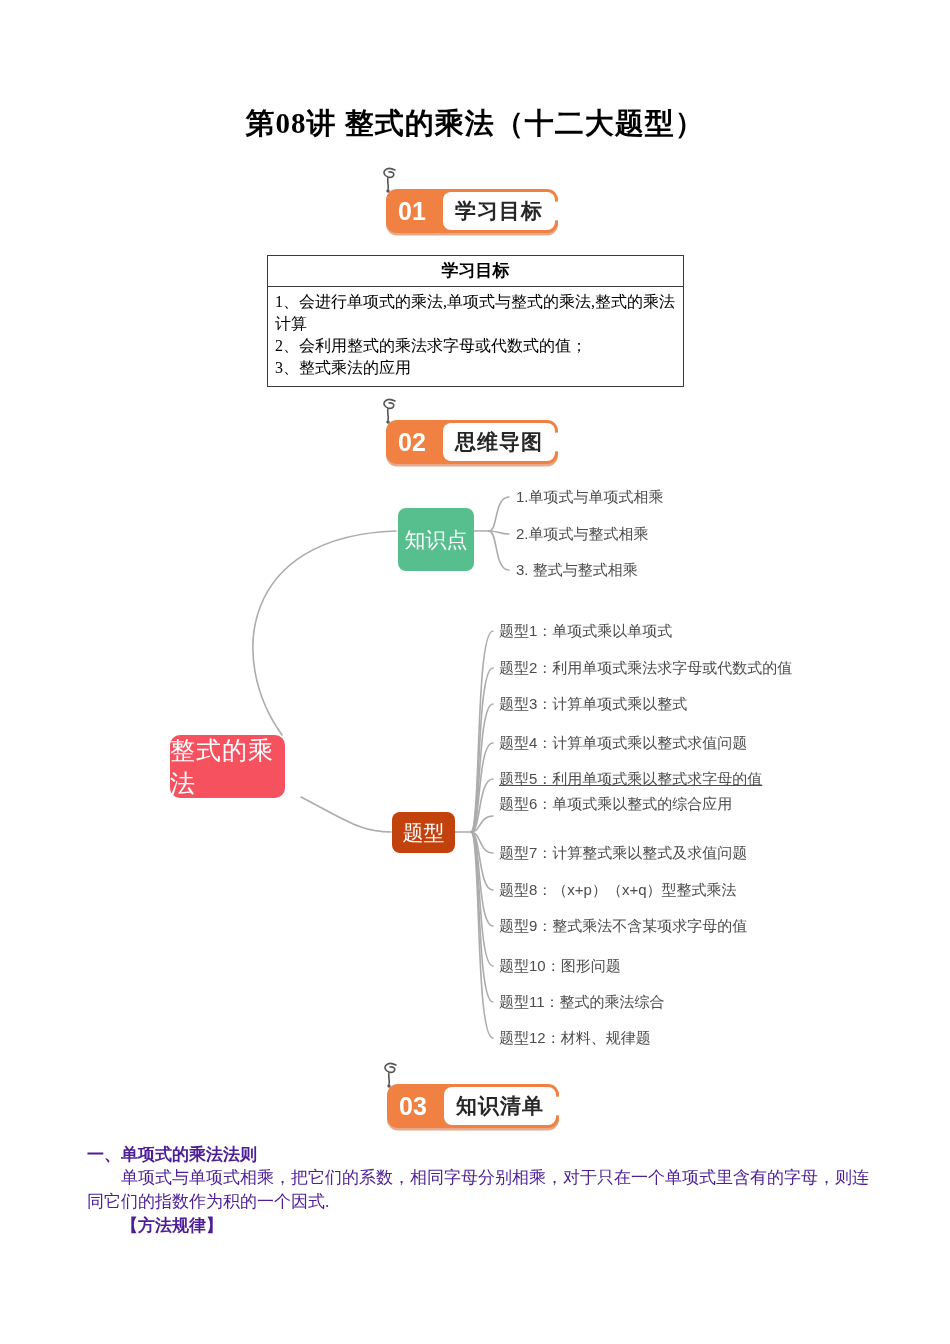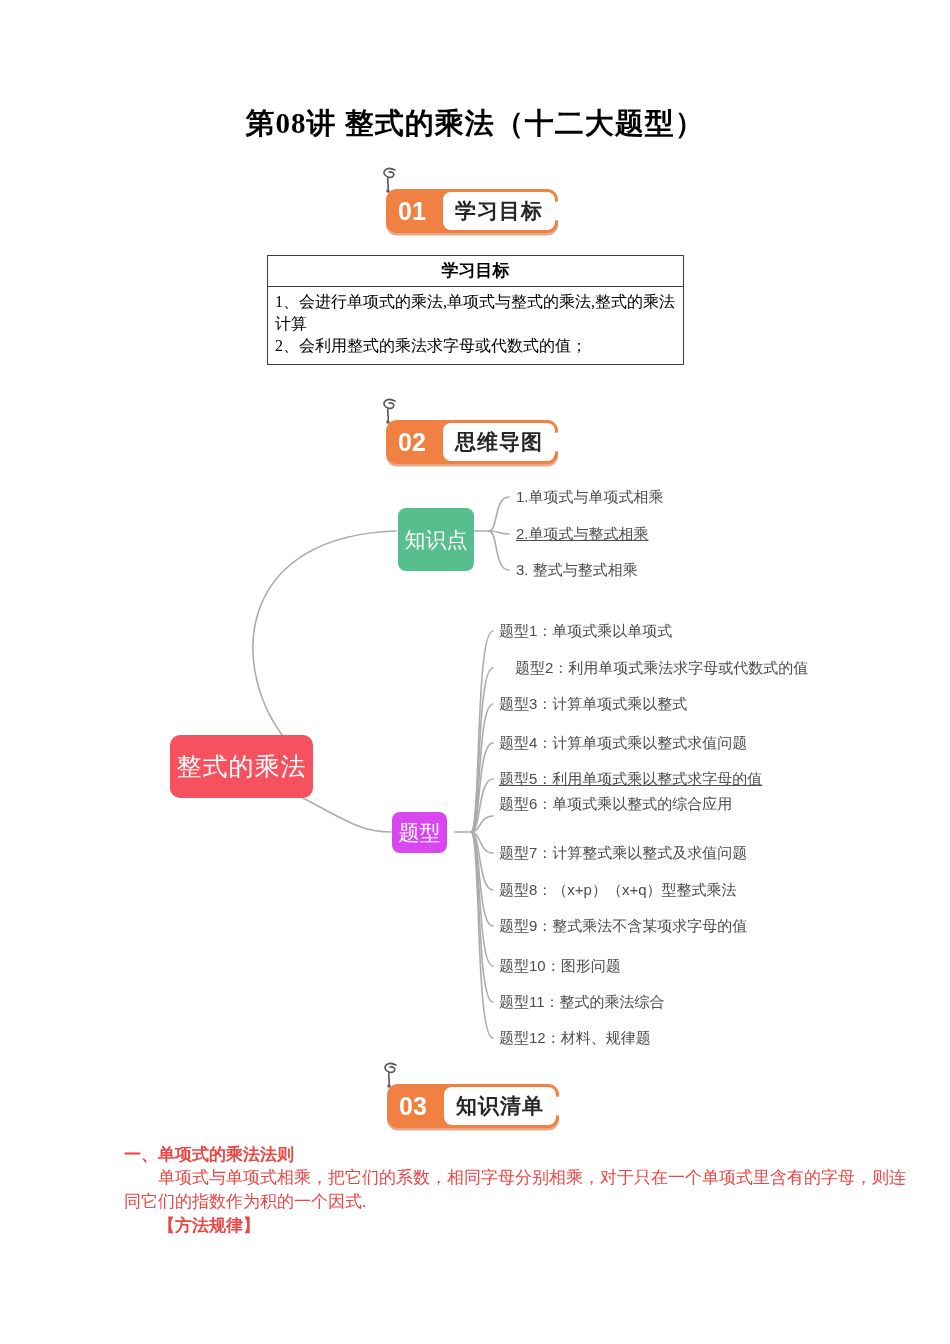--- a/index.html
+++ b/index.html
@@ -30,31 +30,31 @@
              font-family:"Liberation Serif","DejaVu Serif",serif;color:#000;}
   .goals-header{border-bottom:1.5px solid #3a3a3a;text-align:center;
                 font-weight:bold;font-size:17px;padding:3px 0 4px 0;}
   .goals-body{padding:4px 6px 7px 7px;font-size:16px;line-height:22px;}
 
   
   .mindmap{position:absolute;left:0;top:470px;width:950px;height:612px;}
   .mm-svg{position:absolute;left:0;top:0;}
   .mm-node{position:absolute;display:flex;align-items:center;justify-content:center;
            color:#fff;box-sizing:border-box;}
-  .mm-root{left:170px;top:265px;width:143px;height:63px;background:#F5515F;
+  .mm-root{left:170px;top:265px;width:115px;height:63px;background:#F5515F;
            border-radius:10px;font-size:25px;letter-spacing:1px;}
   .mm-branch-k{left:398px;top:38px;width:76px;height:63px;background:#57BE8D;
            border-radius:8px;font-size:21px;}
-  .mm-branch-t{left:392px;top:342px;width:55px;height:41px;background:#d946ef;
+  .mm-branch-t{left:392px;top:342px;width:63px;height:41px;background:#c2410c;
            border-radius:8px;font-size:21px;}
   .mm-leaf{position:absolute;font-size:15px;color:#4c4c4c;white-space:nowrap;
            height:18px;line-height:18px;}
 
   
-  .kl{position:absolute;left:87px;top:1143px;width:788px;color:#ef4444;margin-left:37px;}
+  .kl{position:absolute;left:87px;top:1143px;width:788px;color:#4c1d95;}
   .kl-heading{font-weight:bold;font-size:17px;line-height:23px;
               font-family:"Liberation Sans","DejaVu Sans",sans-serif;}
   .kl-para{font-family:"Liberation Serif","DejaVu Serif",serif;font-size:17px;
            line-height:24px;text-indent:2em;margin:0;}
   .kl-method{font-weight:bold;font-size:17px;line-height:24px;margin-left:2em;
              font-family:"Liberation Sans","DejaVu Sans",sans-serif;}
 </style>
 </head>
 <body>
 
@@ -70,20 +70,21 @@
     <div class="badge-num">01</div>
     <div class="badge-label">学习目标</div>
     <div class="badge-notch"></div>
   </div>
 
   <div class="goals-box">
     <div class="goals-header">学习目标</div>
     <div class="goals-body">
       <div>1、会进行单项式的乘法,单项式与整式的乘法,整式的乘法计算</div>
       <div>2、会利用整式的乘法求字母或代数式的值；</div>
+      <div>3、整式乘法的应用</div>
     </div>
   </div>
 
   <div class="badge" style="left:386px;top:420px;">
     <svg class="pin" width="26" height="30" viewBox="0 0 26 30">
       <path d="M17 4 C7 -1 2 8 10 11 C17 13 18 5 11 6 M10 11 C9 16 11 20 10 23" fill="none" stroke="#555" stroke-width="1.6" stroke-linecap="round"></path>
       <circle cx="10" cy="25" r="1.7" fill="#555"></circle>
     </svg>
     <div class="badge-num">02</div>
     <div class="badge-label">思维导图</div>
@@ -116,25 +117,25 @@
         <path d="M 471 362 C 481 362 476 532 493 532"></path>
         <path d="M 471 362 C 481 362 475 568 493 568"></path>
       </g>
     </svg>
 
     <div class="mm-node mm-root">整式的乘法</div>
     <div class="mm-node mm-branch-k">知识点</div>
     <div class="mm-node mm-branch-t">题型</div>
 
     <div class="mm-leaf" style="left:516px;top:18px;">1.单项式与单项式相乘</div>
-    <div class="mm-leaf" style="left:516px;top:55px;text-decoration:underline;">2.单项式与整式相乘</div>
+    <div class="mm-leaf" style="left:516px;top:55px;">2.单项式与整式相乘</div>
     <div class="mm-leaf" style="left:516px;top:91px;">3. 整式与整式相乘</div>
 
     <div class="mm-leaf" style="left:499px;top:152px;">题型1：单项式乘以单项式</div>
-    <div class="mm-leaf" style="left:499px;top:189px;margin-left:16px;">题型2：利用单项式乘法求字母或代数式的值</div>
+    <div class="mm-leaf" style="left:499px;top:189px;">题型2：利用单项式乘法求字母或代数式的值</div>
     <div class="mm-leaf" style="left:499px;top:225px;">题型3：计算单项式乘以整式</div>
     <div class="mm-leaf" style="left:499px;top:264px;">题型4：计算单项式乘以整式求值问题</div>
     <div class="mm-leaf" style="left:499px;top:300px;text-decoration:underline;">题型5：利用单项式乘以整式求字母的值</div>
     <div class="mm-leaf" style="left:499px;top:325px;">题型6：单项式乘以整式的综合应用</div>
     <div class="mm-leaf" style="left:499px;top:374px;">题型7：计算整式乘以整式及求值问题</div>
     <div class="mm-leaf" style="left:499px;top:411px;">题型8：（x+p）（x+q）型整式乘法</div>
     <div class="mm-leaf" style="left:499px;top:447px;">题型9：整式乘法不含某项求字母的值</div>
     <div class="mm-leaf" style="left:499px;top:487px;">题型10：图形问题</div>
     <div class="mm-leaf" style="left:499px;top:523px;">题型11：整式的乘法综合</div>
     <div class="mm-leaf" style="left:499px;top:559px;">题型12：材料、规律题</div>

